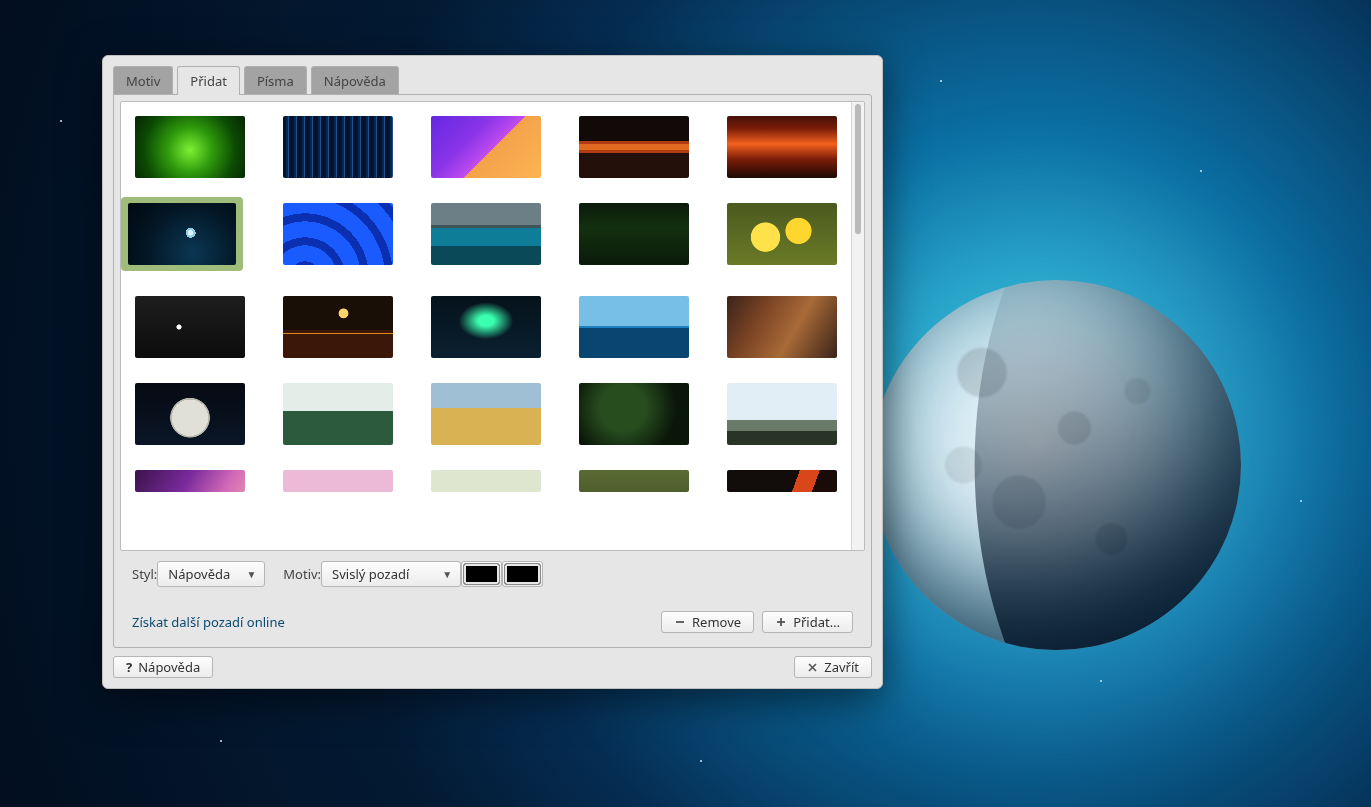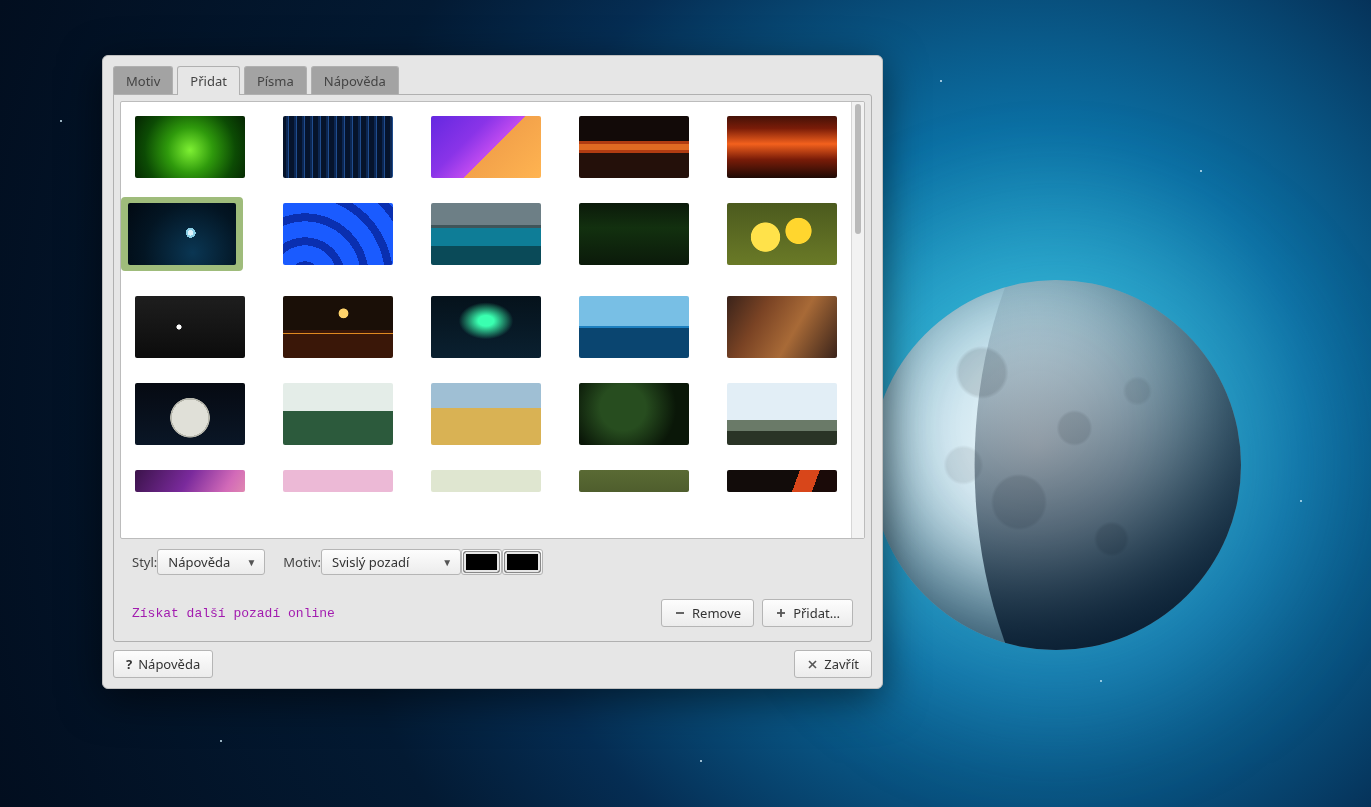--- a/index.html
+++ b/index.html
@@ -53,23 +53,23 @@
   .thumb-box.selected-wrap .inner { width:110px; height:62px; border-radius:2px;}
 
   .style-row { display: flex; align-items: center; padding: 10px 12px 4px 12px; }
   .lbl { color: #444; }
   .combo { display: inline-flex; align-items: center; justify-content: space-between; border: 1px solid #b5b5b5; background: linear-gradient(#fdfdfd,#ececec); border-radius: 3px; height: 26px; padding: 0 8px 0 10px; min-width: 108px; cursor: pointer; }
   .combo .arr { margin-left: 12px; font-size: 10px; color: #555;}
   .swatch { width: 37px; height: 22px; background:#000; border: 1px solid #888; border-radius: 3px; box-shadow: inset 0 0 0 2px #e6e6e6; cursor:pointer;}
   .swatch-wrap{border:1px solid #b5b5b5; padding:1px; border-radius:3px; background: linear-gradient(#fdfdfd,#ececec);}
 
   .action-row { display:flex; align-items:center; padding: 20px 12px 12px 12px; }
-  .link { color:#a21caf; cursor:pointer;font-family:Liberation Mono, monospace; }
+  .link { color:#0c4a6e; cursor:pointer; }
   .spacer{flex:1;}
-  .btn { display:inline-flex; align-items:center; gap:6px; border:1px solid #b5b5b5; background:linear-gradient(#fdfdfd,#ececec); border-radius:3px; height:28px; padding:0 12px; cursor:pointer; color:#333;justify-content:center;}
+  .btn { display:inline-flex; align-items:center; gap:6px; border:1px solid #b5b5b5; background:linear-gradient(#fdfdfd,#ececec); border-radius:3px; height:22px; padding:0 12px; cursor:pointer; color:#333;justify-content:center;}
 
   .footer { display:flex; align-items:center; padding: 8px 10px 10px 10px; }
 </style>
 </head>
 <body>
 
 <div class="star" style="left:60px;top:120px"></div>
 <div class="star" style="left:940px;top:80px"></div>
 <div class="star" style="left:1200px;top:170px"></div>
 <div class="star" style="left:1100px;top:680px"></div>

